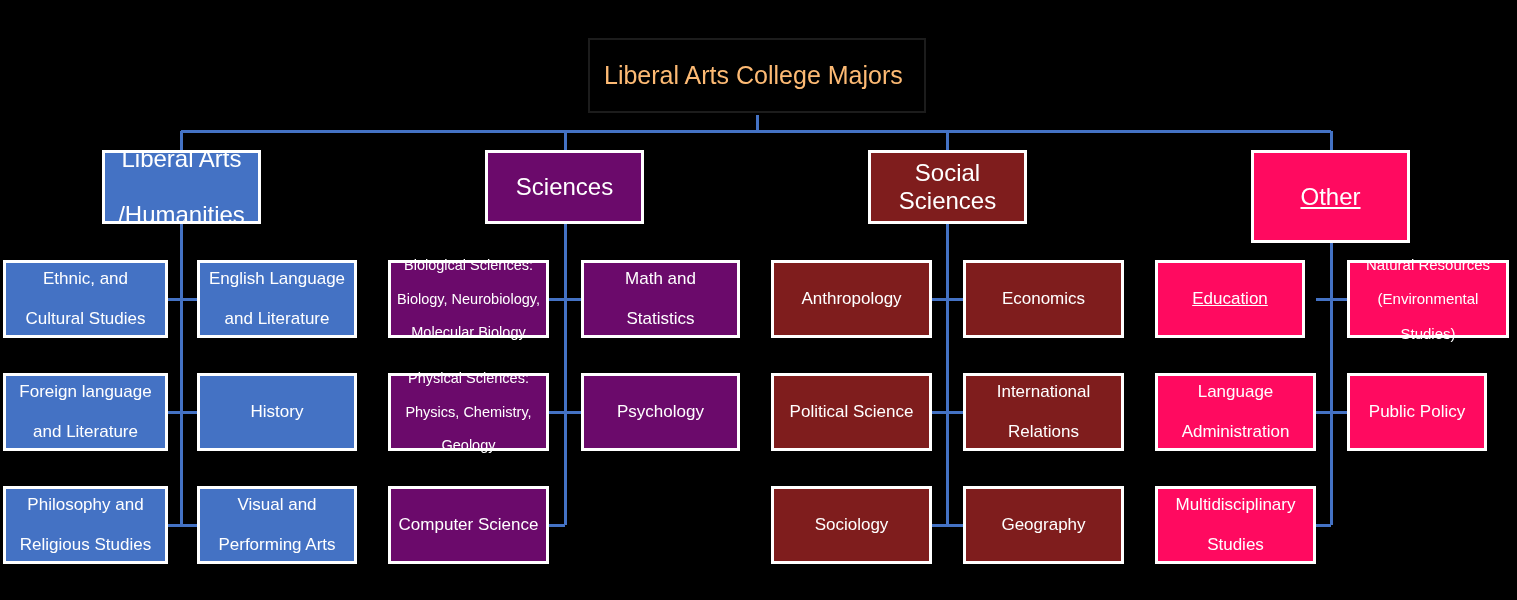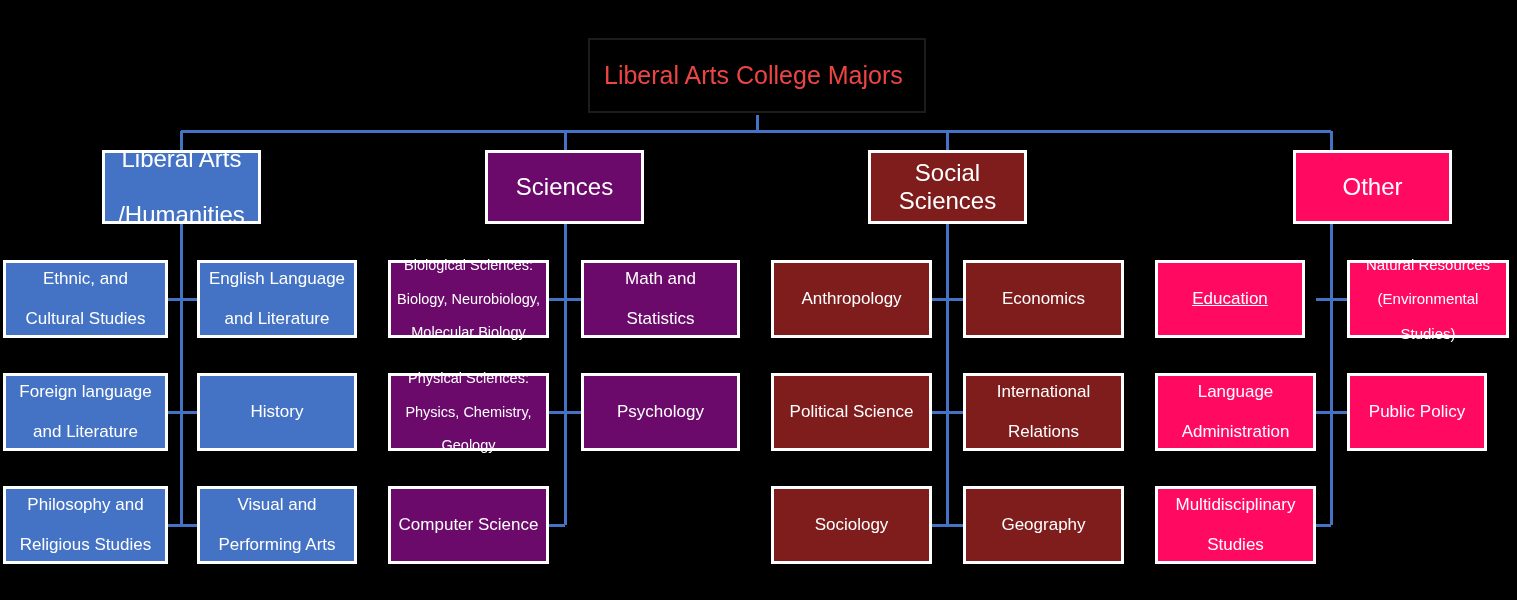--- a/index.html
+++ b/index.html
@@ -24,21 +24,21 @@
   .node span{display:block;width:100%;}
 
   .title-node{
     position:absolute;
     box-sizing:border-box;
     display:flex;
     align-items:center;
     padding-left:14px;
     background:#000000;
     border:2px solid #1c1c1c;
-    color:#ef4444;
+    color:#fdba74;
     font-size:25px;
     z-index:6;
   }
 
   .cat{font-size:24px;}
   .leaf{font-size:17px;}
   .leaf.small{font-size:14.5px;}
   .leaf.tiny{font-size:15px;}
 
   .blue{background:#4472C4;}
@@ -97,21 +97,21 @@
   </div>
 
   <div class="node cat purple" style="left:485px;top:150px;width:159px;height:74px;">
     <span>Sciences</span>
   </div>
 
   <div class="node cat orange" style="left:868px;top:150px;width:159px;height:74px;">
     <span>Social Sciences</span>
   </div>
 
-  <div class="node cat pink" style="left:1293px;top:150px;width:159px;height:74px;">
+  <div class="node cat pink" style="left:1251px;top:150px;width:159px;height:93px;text-decoration:underline;">
     <span>Other</span>
   </div>
 
   <div class="node leaf blue" style="left:3px;top:260px;width:165px;height:78px;text-align:center;">
     <span>
       <span>Ethnic, and</span><br>
       <span>Cultural Studies</span>
     </span>
   </div>
   <div class="node leaf blue" style="left:3px;top:373px;width:165px;height:78px;">

